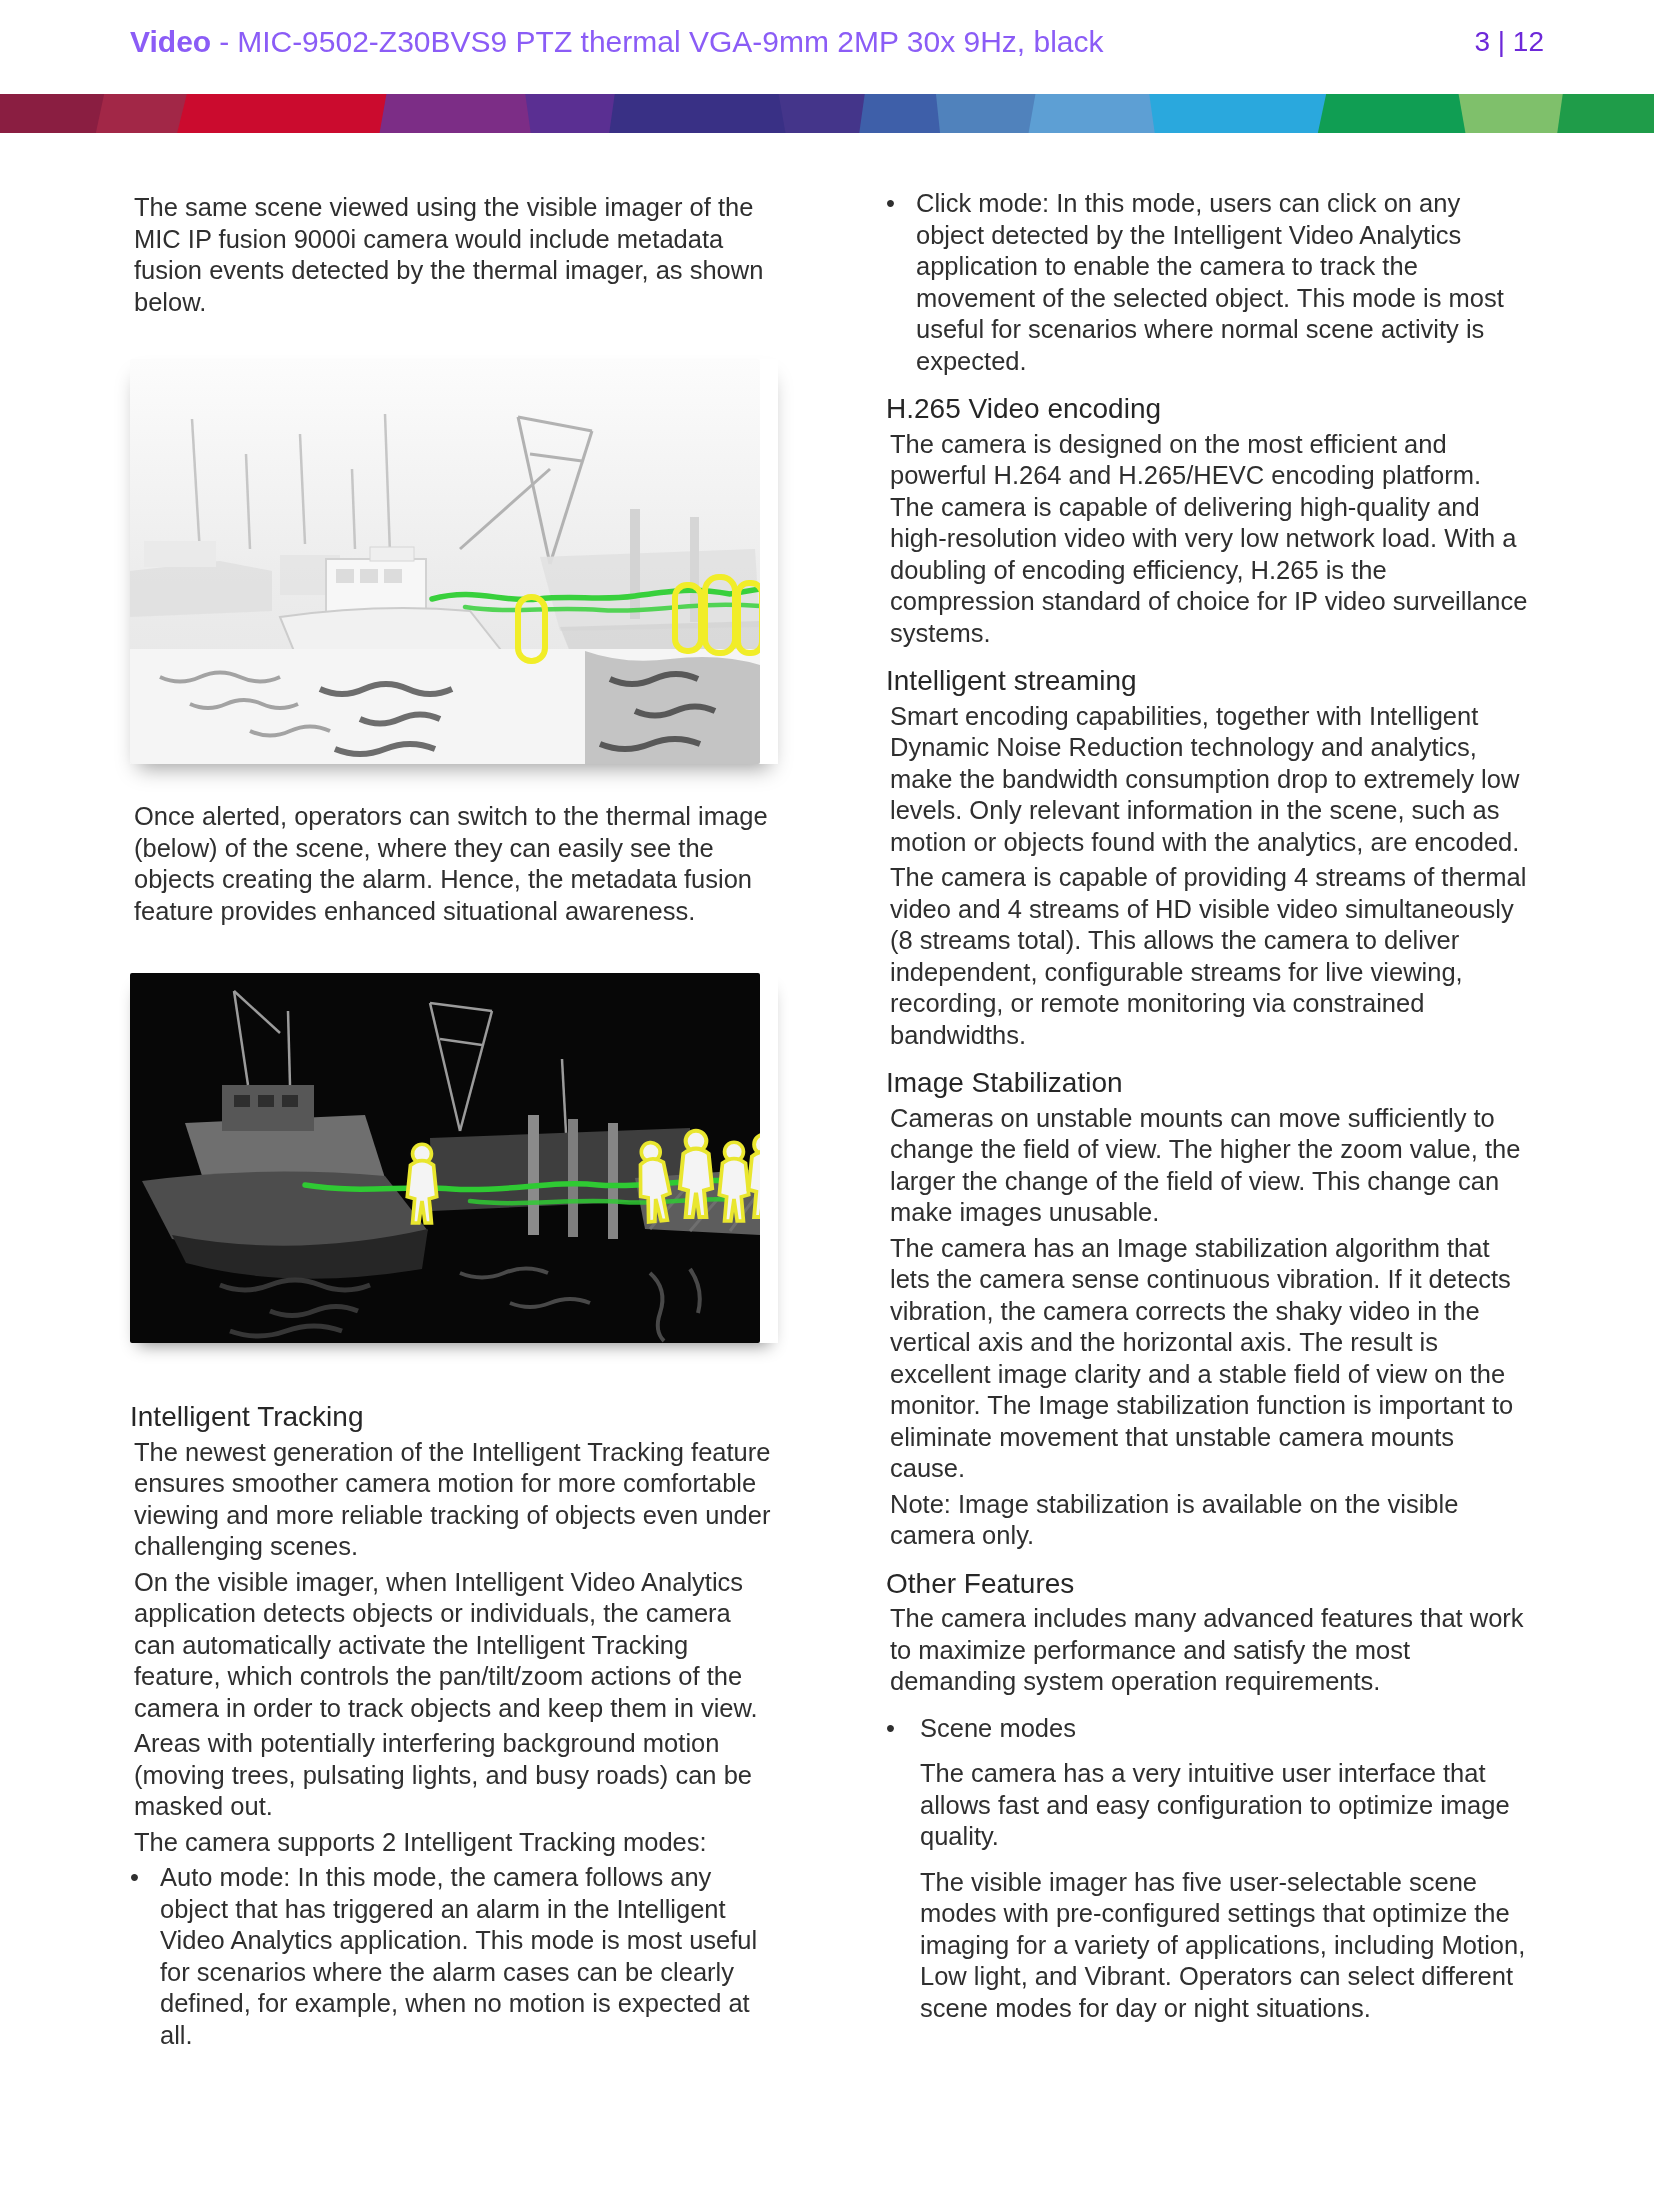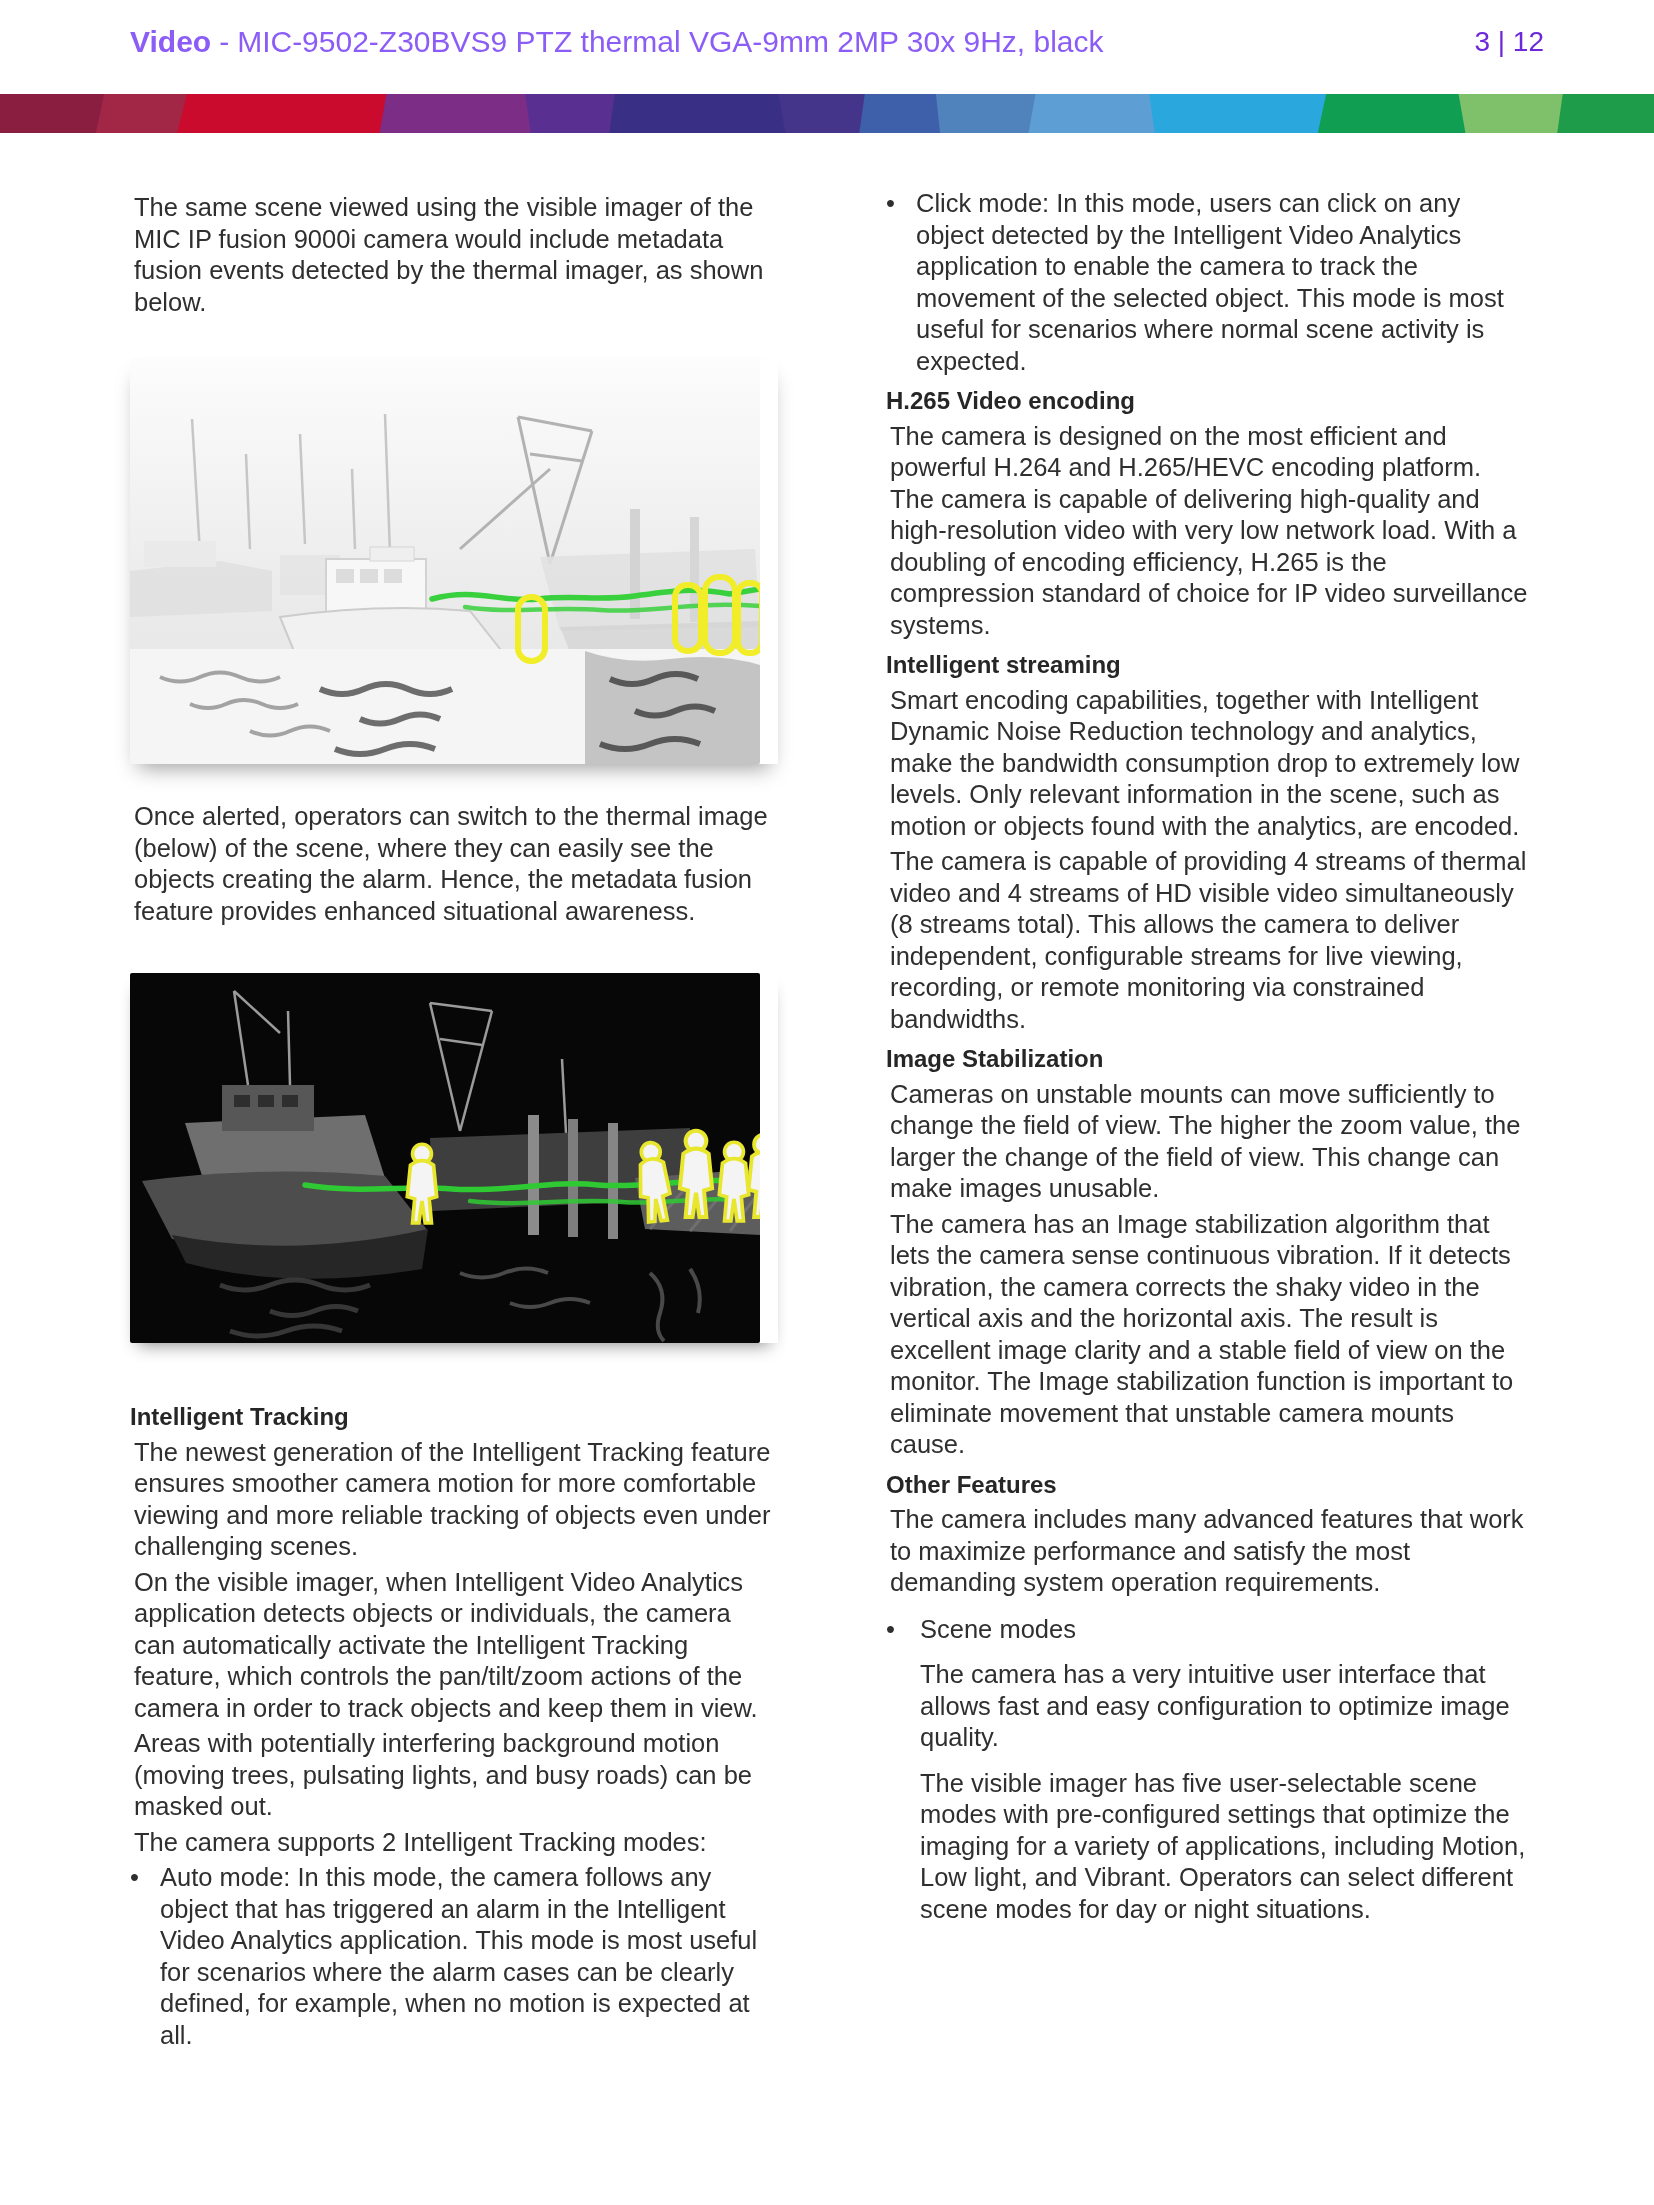--- a/index.html
+++ b/index.html
@@ -14,21 +14,21 @@
   .page-header .sep{margin:0 8px;}
   .page-num{position:absolute;right:110px;top:24px;font-size:28px;line-height:36px;color:#6d28d9;}
   
   .brand-bar{position:absolute;left:0;top:94px;width:1654px;height:39px;overflow:hidden;background:#393085;}
   .brand-bar .seg{position:absolute;top:-6px;height:51px;}
   
   .col{position:absolute;top:188px;width:648px;font-size:25.5px;line-height:31.5px;}
   .col-left{left:130px;}
   .col-right{left:886px;}
   .col p{margin:4px;}
-  h3.sec-head{margin:8px 0 0 0;font-size:24px;line-height:31.5px;font-weight:700;color:#262626;}
+  h3.sec-head{margin:16px 0 0 0;font-size:28px;line-height:31.5px;font-weight:400;color:#262626;}
   .first-head{margin-top:58px !important;}
   
   figure{margin:0;padding:0;}
   .scene{display:block;width:630px;border-radius:2px;}
   .fig-visible{margin-top:41px;box-shadow:0 12px 20px -8px rgba(0,0,0,.38);}
   .fig-thermal{margin-top:46px;box-shadow:0 10px 16px -8px rgba(0,0,0,.45);}
   .after-fig{margin-top:37px !important;}
   
   .bullet{display:flex;margin:4px 0 0 0;}
   .bullet .dot{width:30px;flex:0 0 30px;}
@@ -245,20 +245,21 @@
   <h3 class="sec-head">H.265 Video encoding</h3>
   <p>The camera is designed on the most efficient and powerful H.264 and H.265/HEVC encoding platform. The camera is capable of delivering high-quality and high-resolution video with very low network load. With a doubling of encoding efficiency, H.265 is the compression standard of choice for IP video surveillance systems.</p>
 
   <h3 class="sec-head">Intelligent streaming</h3>
   <p>Smart encoding capabilities, together with Intelligent Dynamic Noise Reduction technology and analytics, make the bandwidth consumption drop to extremely low levels. Only relevant information in the scene, such as motion or objects found with the analytics, are encoded.</p>
   <p>The camera is capable of providing 4 streams of thermal video and 4 streams of HD visible video simultaneously (8 streams total). This allows the camera to deliver independent, configurable streams for live viewing, recording, or remote monitoring via constrained bandwidths.</p>
 
   <h3 class="sec-head">Image Stabilization</h3>
   <p>Cameras on unstable mounts can move sufficiently to change the field of view. The higher the zoom value, the larger the change of the field of view. This change can make images unusable.</p>
   <p>The camera has an Image stabilization algorithm that lets the camera sense continuous vibration. If it detects vibration, the camera corrects the shaky video in the vertical axis and the horizontal axis. The result is excellent image clarity and a stable field of view on the monitor. The Image stabilization function is important to eliminate movement that unstable camera mounts cause.</p>
+  <p>Note: Image stabilization is available on the visible camera only.</p>
 
   <h3 class="sec-head">Other Features</h3>
   <p>The camera includes many advanced features that work to maximize performance and satisfy the most demanding system operation requirements.</p>
 
   <div class="bullet bullet-bold gap-top">
     <span class="dot">•</span>
     <span class="btxt">Scene modes</span>
   </div>
   <p class="sub-para">The camera has a very intuitive user interface that allows fast and easy configuration to optimize image quality.</p>
   <p class="sub-para">The visible imager has five user-selectable scene modes with pre-configured settings that optimize the imaging for a variety of applications, including Motion, Low light, and Vibrant. Operators can select different scene modes for day or night situations.</p>

